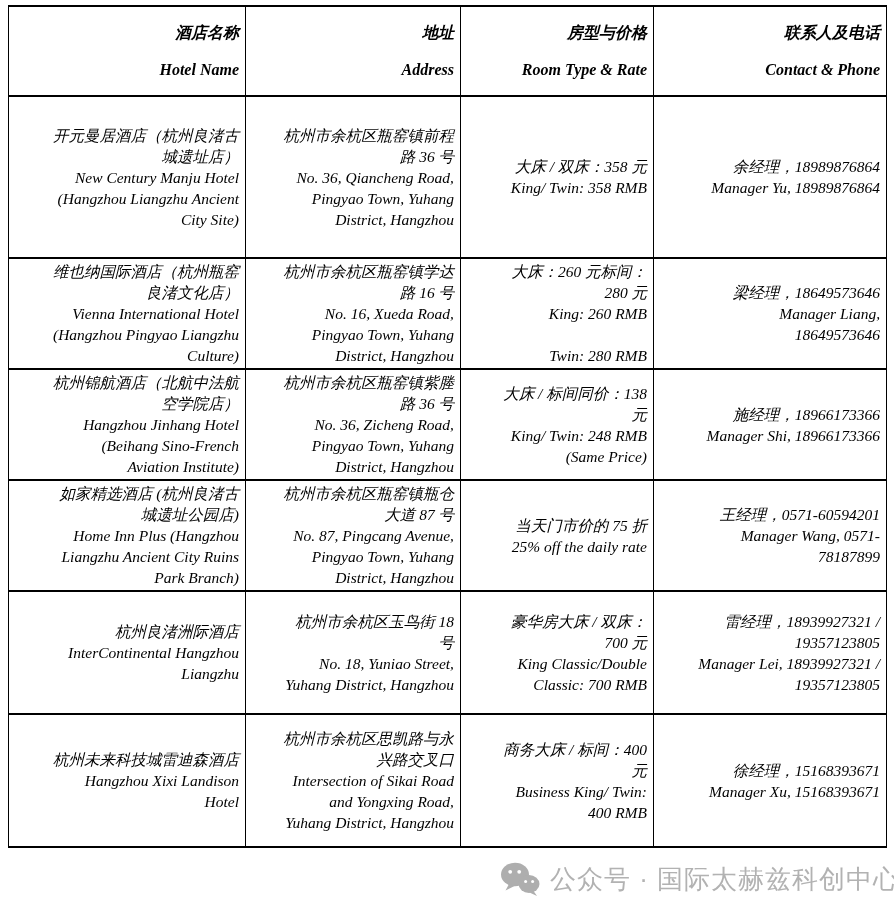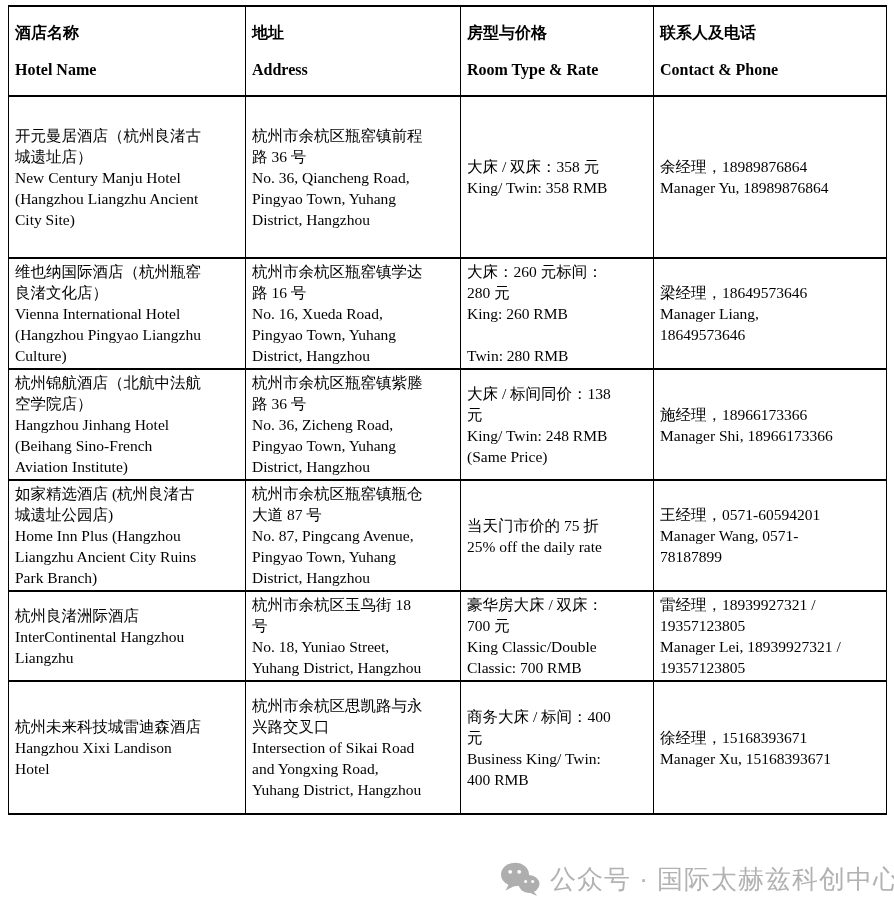--- a/index.html
+++ b/index.html
@@ -23,26 +23,27 @@
     top: 5px;
     width: 878px;
     border-collapse: collapse;
     table-layout: fixed;
   }
   table.hotel-table td {
     border: 1px solid #000000;
     border-top: 2px solid #000000;
     border-bottom: 2px solid #000000;
     vertical-align: middle;
-    text-align: left;
+    text-align: right;
     padding: 2px 6px;
     font-size: 15.5px;
     line-height: 21px;
     white-space: pre-line;
     overflow: hidden;
+    font-style: italic;
   }
   tr.header-row td {
     font-weight: bold;
     font-size: 16px;
     white-space: normal;
   }
   .hdr-zh {
     margin-bottom: 16px;
   }
   .hdr-en {
@@ -168,21 +169,21 @@
 No. 87, Pingcang Avenue,
 Pingyao Town, Yuhang
 District, Hangzhou</td>
         <td>当天门市价的 75 折
 25% off the daily rate</td>
         <td>王经理，0571-60594201
 Manager Wang, 0571-
 78187899</td>
       </tr>
 
-      <tr style="height:90px">
+      <tr style="height:123px">
         <td>杭州良渚洲际酒店
 InterContinental Hangzhou
 Liangzhu</td>
         <td>杭州市余杭区玉鸟街 18
 号
 No. 18, Yuniao Street,
 Yuhang District, Hangzhou</td>
         <td>豪华房大床 / 双床：
 700 元
 King Classic/Double

